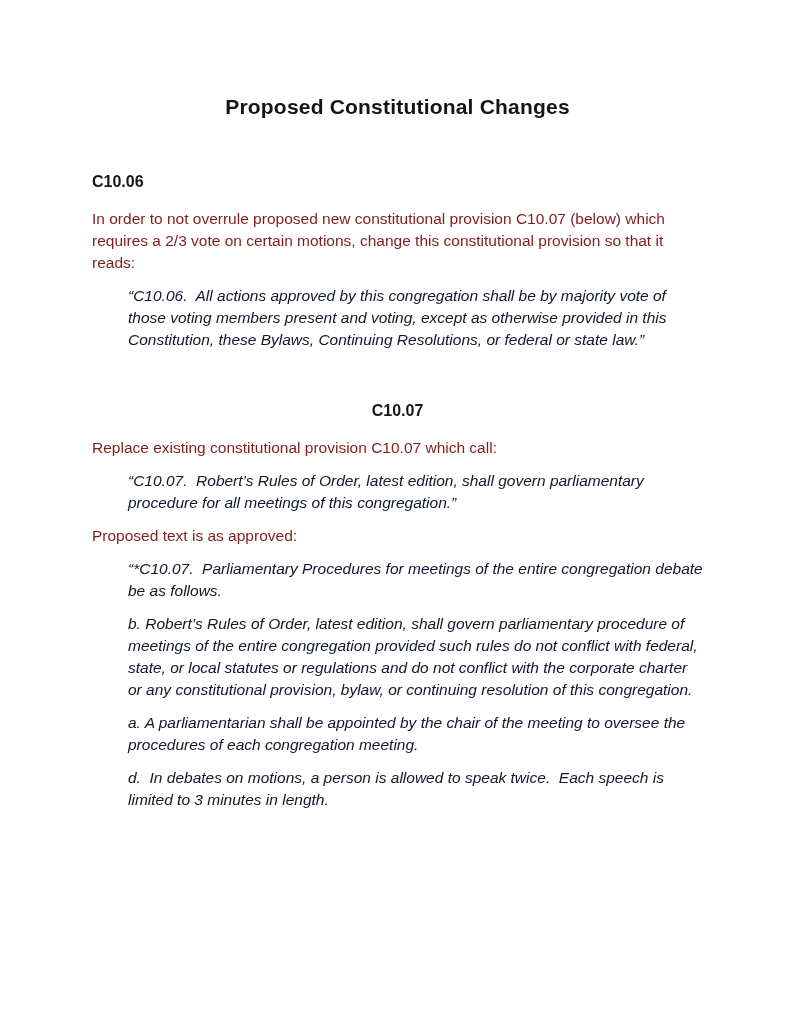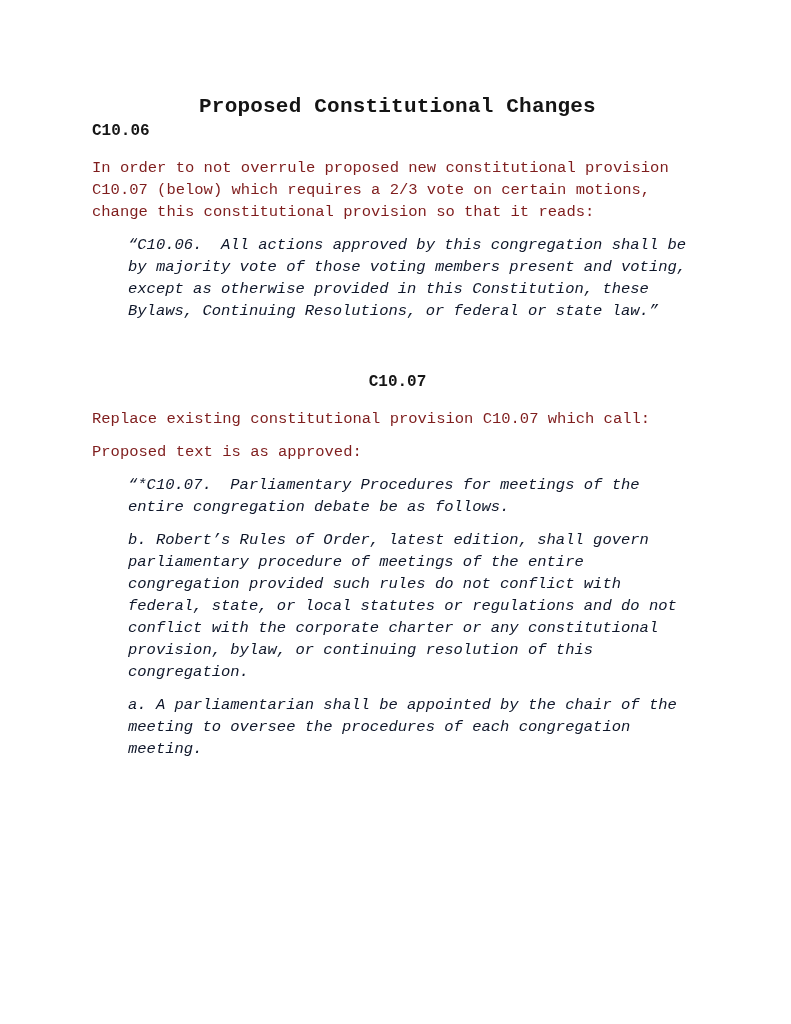--- a/index.html
+++ b/index.html
@@ -6,21 +6,21 @@
     margin: 0;
     padding: 0;
     background: #ffffff;
   }
   .page {
     position: relative;
     width: 791px;
     height: 1024px;
     background: #ffffff;
     overflow: hidden;
-    font-family: Liberation Mono, monospace;
+    font-family: Liberation Sans, sans-serif;
     color: #1a1a1a;
     box-sizing: border-box;
   }
   .content {
     padding: 0 88px 0 92px;
   }
   .doc-title {
     margin: 93px 0 0 0;
     font-size: 21px;
     line-height: 28px;
@@ -30,20 +30,21 @@
     letter-spacing: 0.2px;
   }
   .section-heading {
     font-size: 16px;
     line-height: 20px;
     font-weight: 700;
     margin: 0 0 16px 0;
     color: #161616;
   }
   .heading-first {
+    margin-top: 51px;
   }
   .heading-second {
     margin-top: 50px;
     text-align: center;
   }
   .para {
     font-size: 15.5px;
     line-height: 22px;
     margin: 0 0 11px 0;
     white-space: pre-wrap;
@@ -66,25 +67,27 @@
     <h2 class="section-heading heading-first">C10.06</h2>
 
     <p class="para">In order to not overrule proposed new constitutional provision C10.07 (below) which requires a 2/3 vote on certain motions, change this constitutional provision so that it reads:</p>
 
     <p class="para quote">“C10.06.  All actions approved by this congregation shall be by majority vote of those voting members present and voting, except as otherwise provided in this Constitution, these Bylaws, Continuing Resolutions, or federal or state law.”</p>
 
     <h2 class="section-heading heading-second">C10.07</h2>
 
     <p class="para">Replace existing constitutional provision C10.07 which call:</p>
 
+    <p class="para quote">“C10.07.  Robert’s Rules of Order, latest edition, shall govern parliamentary procedure for all meetings of this congregation.”</p>
 
     <p class="para">Proposed text is as approved:</p>
 
     <p class="para quote">“*C10.07.  Parliamentary Procedures for meetings of the entire congregation debate be as follows.</p>
 
     <p class="para quote">b. Robert’s Rules of Order, latest edition, shall govern parliamentary procedure of meetings of the entire congregation provided such rules do not conflict with federal, state, or local statutes or regulations and do not conflict with the corporate charter or any constitutional provision, bylaw, or continuing resolution of this congregation.</p>
 
     <p class="para quote">a. A parliamentarian shall be appointed by the chair of the meeting to oversee the procedures of each congregation meeting.</p>
 
 
+    <p class="para quote">d.  In debates on motions, a person is allowed to speak twice.  Each speech is limited to 3 minutes in length.</p>
 
   </div>
 </div>
 
 </body></html>

